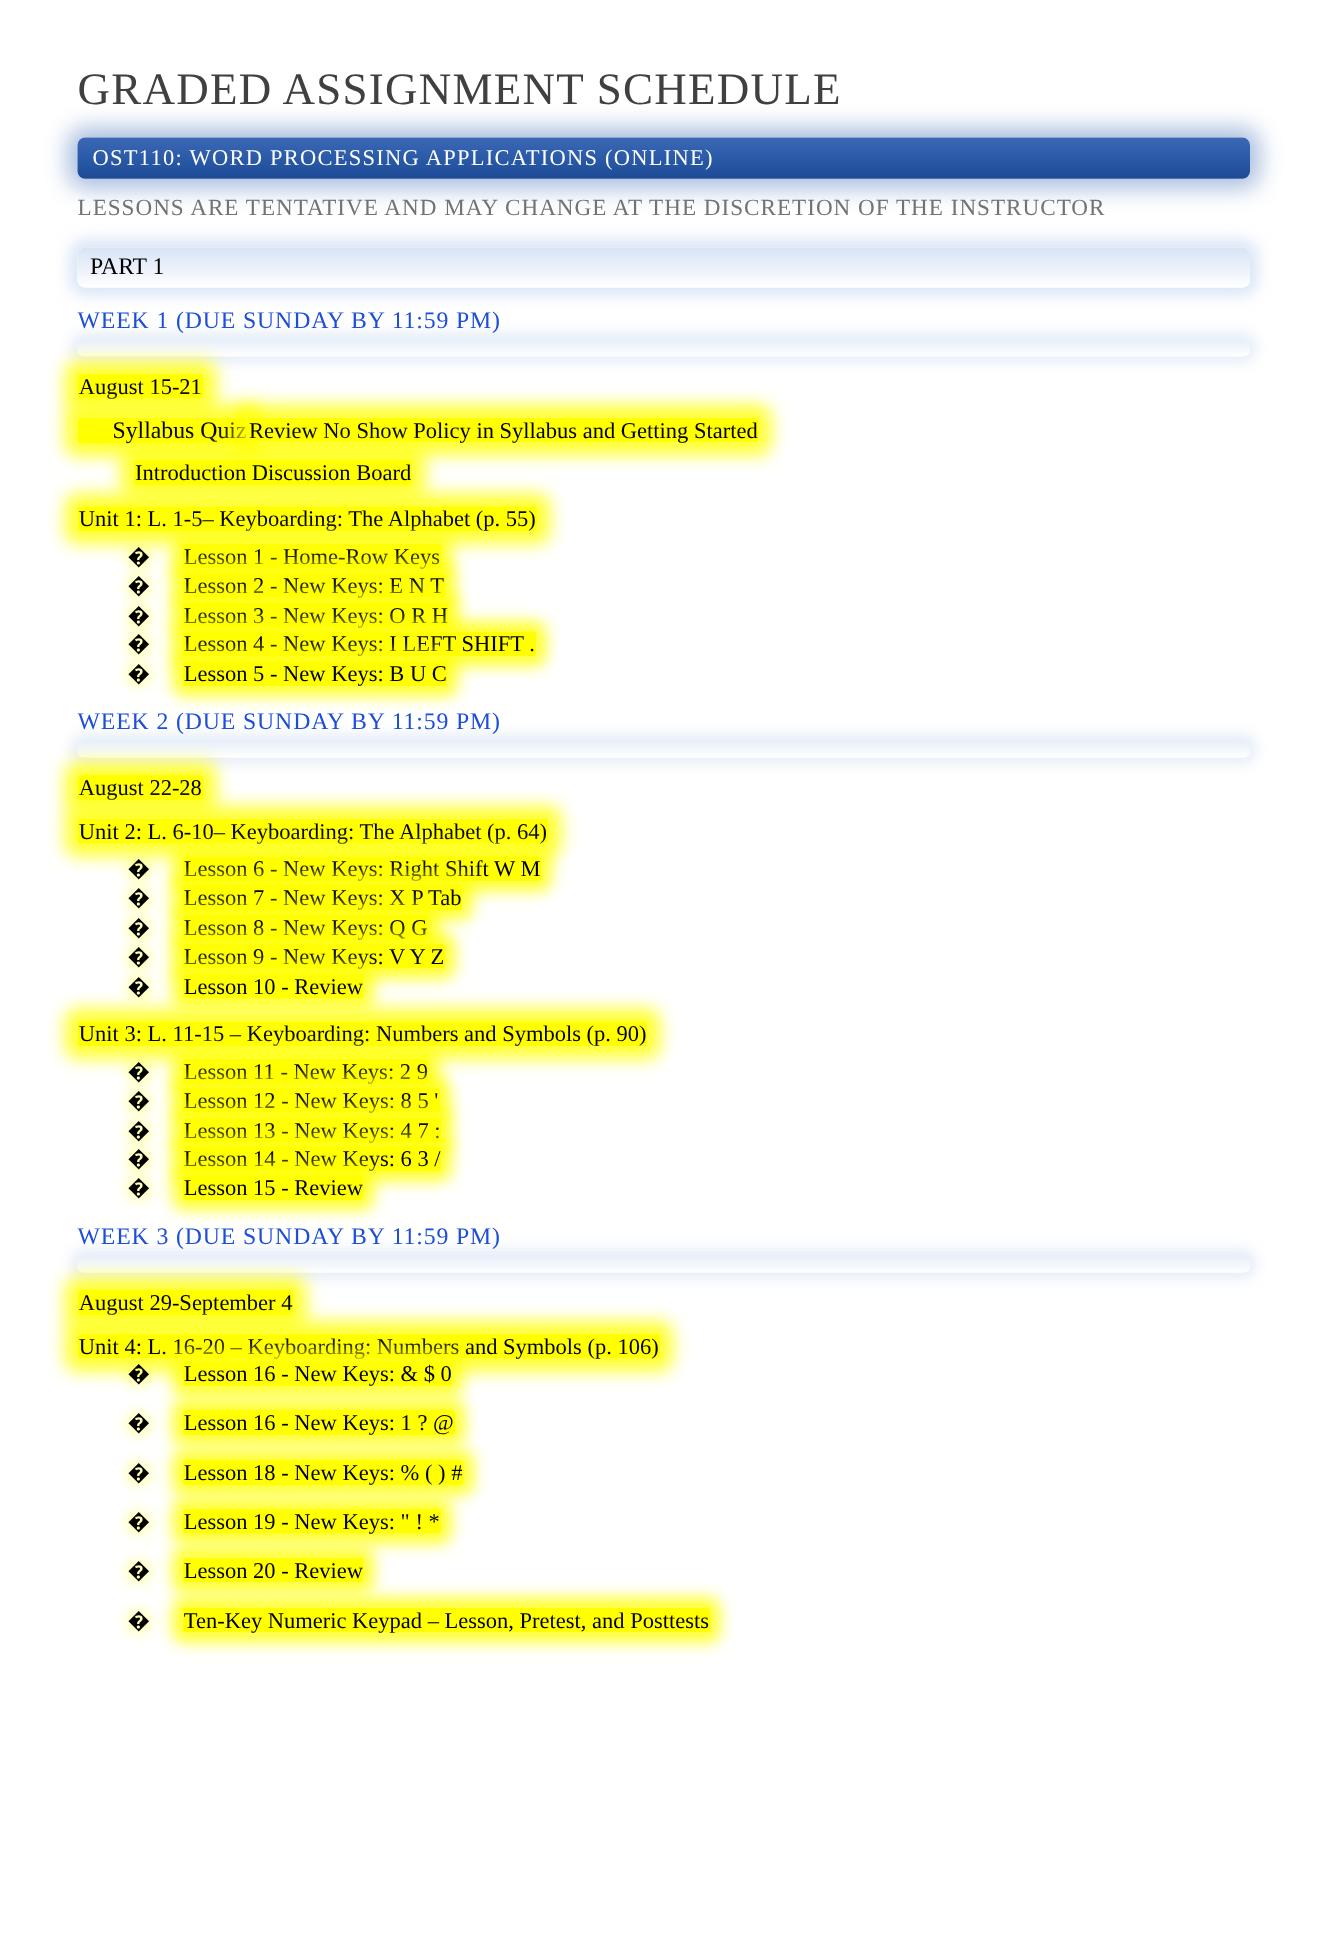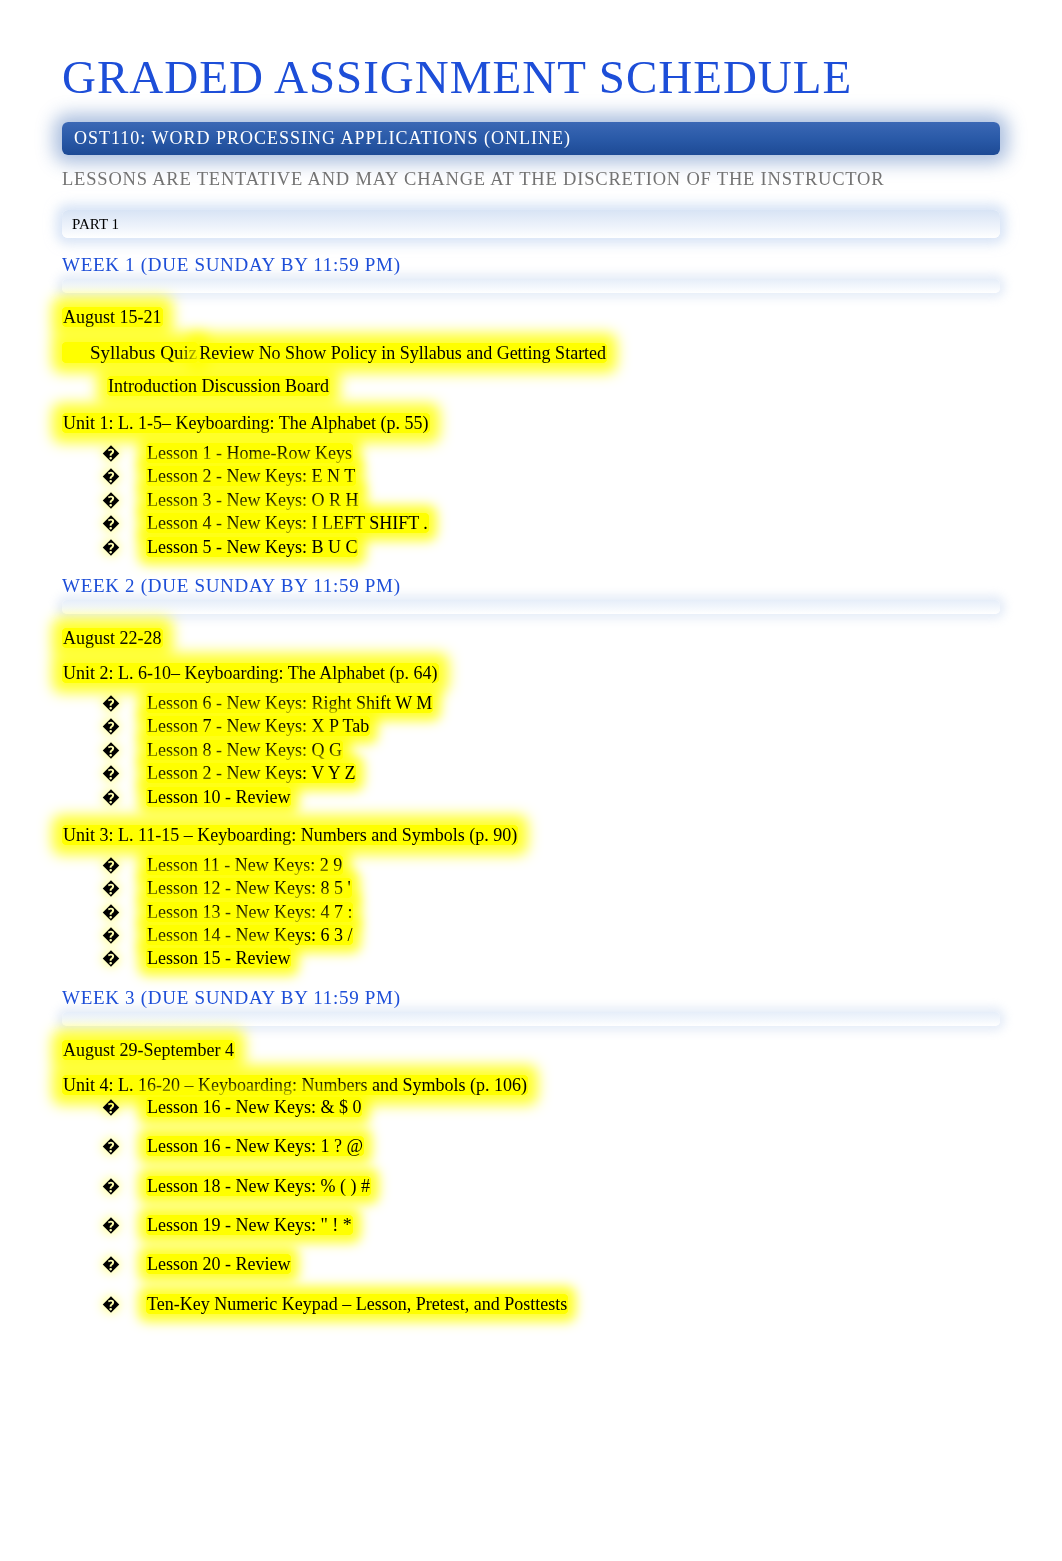--- a/index.html
+++ b/index.html
@@ -4,23 +4,23 @@
   <style>
     * { margin: 0; padding: 0; box-sizing: border-box; }
     body {
       font-family: Georgia, 'Times New Roman', serif;
       background: #ffffff;
       width: 1062px;
       padding: 50px 62px 60px 62px;
       color: #000;
     }
     h1 {
-      font-size: 47px;
+      font-size: 36px;
       font-weight: normal;
-      color: #1d4ed8;
+      color: #404040;
       letter-spacing: 1px;
       margin-bottom: 18px;
       font-family: Georgia, serif;
     }
     .course-bar {
       background: linear-gradient(to bottom, #3b68b5 0%, #2a5aa8 50%, #1d4a95 100%);
       border-radius: 6px;
       padding: 6px 12px;
       box-shadow: 0 0 18px 8px rgba(45,95,175,0.4);
       margin-bottom: 14px;
@@ -37,21 +37,21 @@
       letter-spacing: 0.8px;
       margin-bottom: 20px;
     }
     .part-bar {
       background: linear-gradient(to bottom, #d8e4f5 0%, #eef3fb 60%, #ffffff 100%);
       border-radius: 6px;
       padding: 5px 10px;
       box-shadow: 0 0 12px 6px rgba(190,210,240,0.6);
       margin-bottom: 16px;
     }
-    .part-text { font-size: 15px; color: #000; }
+    .part-text { font-size: 19px; color: #000; }
     .week-heading {
       font-size: 19px;
       color: #1d4ed8;
       letter-spacing: 0.7px;
       margin-bottom: 3px;
     }
     .week-underbar {
       height: 14px;
       background: linear-gradient(to bottom, #e6eef9 0%, #f4f8fd 60%, #ffffff 100%);
       border-radius: 5px;
@@ -135,21 +135,21 @@
   <div class="week-underbar"></div>
 
   <div class="date-row"><span class="hl">August 22-28</span></div>
 
   <div class="line-u"><span class="hl">Unit 2: L. 6-10– Keyboarding: The Alphabet (p. 64)</span></div>
 
   <ul class="lessons">
     <li><span class="hl">Lesson 6 - New Keys: Right Shift W M</span></li>
     <li><span class="hl">Lesson 7 - New Keys: X P Tab</span></li>
     <li><span class="hl">Lesson 8 - New Keys: Q G</span></li>
-    <li><span class="hl">Lesson 2 - New Keys: V Y Z</span></li>
+    <li><span class="hl">Lesson 9 - New Keys: V Y Z</span></li>
     <li><span class="hl">Lesson 10 - Review</span></li>
   </ul>
 
   <div class="line-u"><span class="hl">Unit 3: L. 11-15 – Keyboarding: Numbers and Symbols (p. 90)</span></div>
 
   <ul class="lessons">
     <li><span class="hl">Lesson 11 - New Keys: 2 9</span></li>
     <li><span class="hl">Lesson 12 - New Keys: 8 5 '</span></li>
     <li><span class="hl">Lesson 13 - New Keys: 4 7 :</span></li>
     <li><span class="hl">Lesson 14 - New Keys: 6 3 /</span></li>

